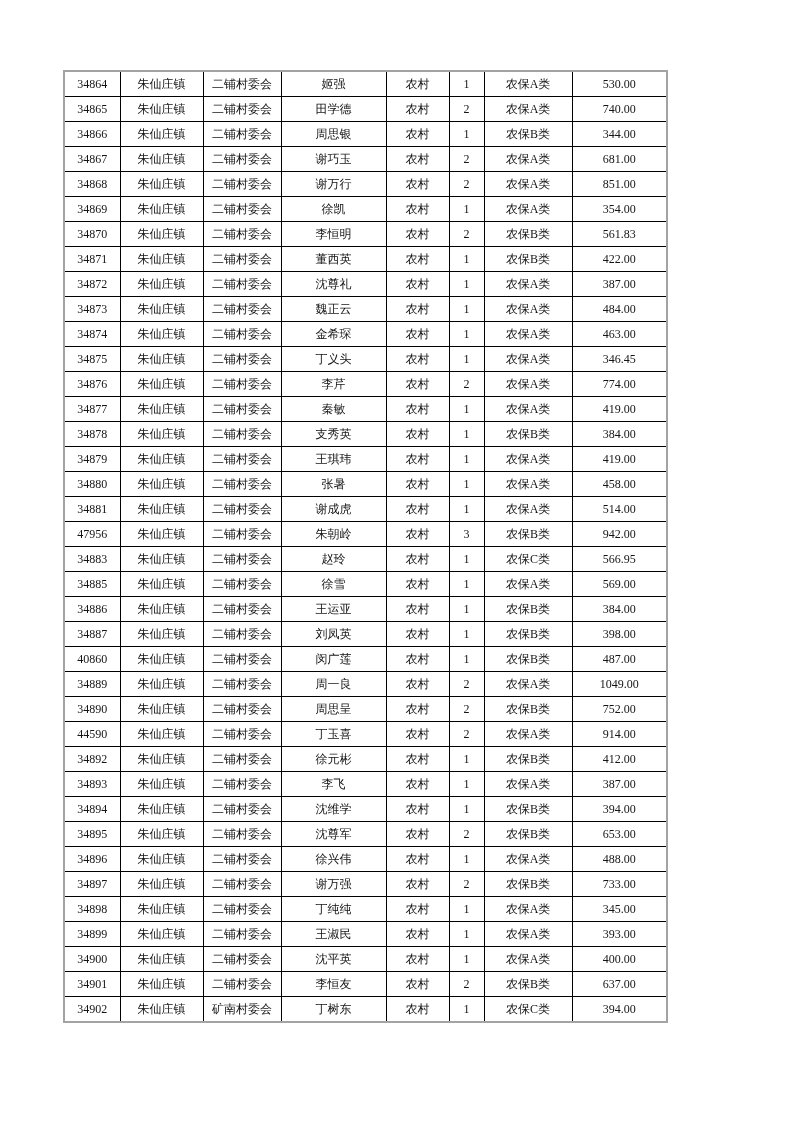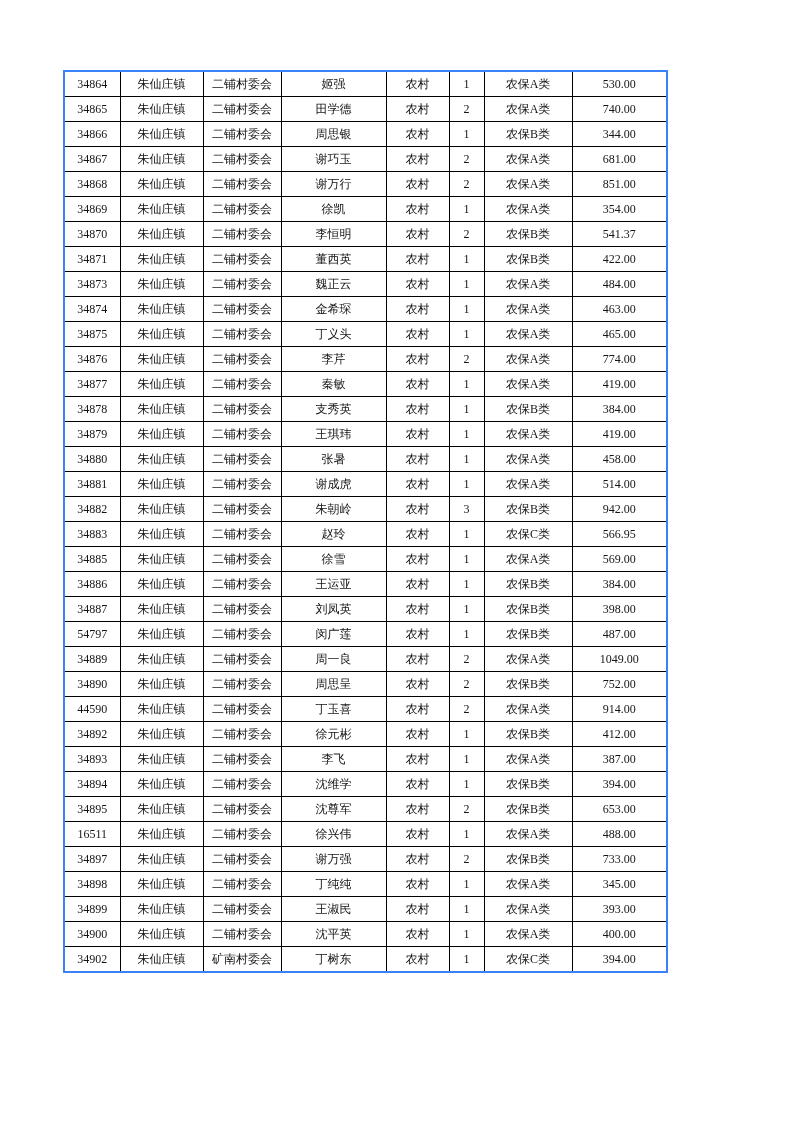--- a/index.html
+++ b/index.html
@@ -17,21 +17,21 @@
     width: 793px;
     height: 1122px;
     background: #ffffff;
   }
   table.roster {
     position: absolute;
     left: 63px;
     top: 70px;
     border-collapse: collapse;
     table-layout: fixed;
-    border: 2px solid #3b82f6;
+    border: 2px solid #a3a3a3;
   }
   table.roster col.c-seq      { width: 56px; }
   table.roster col.c-town     { width: 83px; }
   table.roster col.c-village  { width: 78px; }
   table.roster col.c-name     { width: 105px; }
   table.roster col.c-type     { width: 63px; }
   table.roster col.c-count    { width: 35px; }
   table.roster col.c-category { width: 88px; }
   table.roster col.c-amount   { width: 95px; }
   table.roster td {
@@ -124,33 +124,43 @@
           <td>354.00</td>
         </tr>
         <tr>
           <td>34870</td>
           <td>朱仙庄镇</td>
           <td>二铺村委会</td>
           <td>李恒明</td>
           <td>农村</td>
           <td>2</td>
           <td>农保B类</td>
-          <td>541.37</td>
+          <td>561.83</td>
         </tr>
         <tr>
           <td>34871</td>
           <td>朱仙庄镇</td>
           <td>二铺村委会</td>
           <td>董西英</td>
           <td>农村</td>
           <td>1</td>
           <td>农保B类</td>
           <td>422.00</td>
         </tr>
         <tr>
+          <td>34872</td>
+          <td>朱仙庄镇</td>
+          <td>二铺村委会</td>
+          <td>沈尊礼</td>
+          <td>农村</td>
+          <td>1</td>
+          <td>农保A类</td>
+          <td>387.00</td>
+        </tr>
+        <tr>
           <td>34873</td>
           <td>朱仙庄镇</td>
           <td>二铺村委会</td>
           <td>魏正云</td>
           <td>农村</td>
           <td>1</td>
           <td>农保A类</td>
           <td>484.00</td>
         </tr>
         <tr>
@@ -164,21 +174,21 @@
           <td>463.00</td>
         </tr>
         <tr>
           <td>34875</td>
           <td>朱仙庄镇</td>
           <td>二铺村委会</td>
           <td>丁义头</td>
           <td>农村</td>
           <td>1</td>
           <td>农保A类</td>
-          <td>465.00</td>
+          <td>346.45</td>
         </tr>
         <tr>
           <td>34876</td>
           <td>朱仙庄镇</td>
           <td>二铺村委会</td>
           <td>李芹</td>
           <td>农村</td>
           <td>2</td>
           <td>农保A类</td>
           <td>774.00</td>
@@ -227,21 +237,21 @@
           <td>34881</td>
           <td>朱仙庄镇</td>
           <td>二铺村委会</td>
           <td>谢成虎</td>
           <td>农村</td>
           <td>1</td>
           <td>农保A类</td>
           <td>514.00</td>
         </tr>
         <tr>
-          <td>34882</td>
+          <td>47956</td>
           <td>朱仙庄镇</td>
           <td>二铺村委会</td>
           <td>朱朝岭</td>
           <td>农村</td>
           <td>3</td>
           <td>农保B类</td>
           <td>942.00</td>
         </tr>
         <tr>
           <td>34883</td>
@@ -277,21 +287,21 @@
           <td>34887</td>
           <td>朱仙庄镇</td>
           <td>二铺村委会</td>
           <td>刘凤英</td>
           <td>农村</td>
           <td>1</td>
           <td>农保B类</td>
           <td>398.00</td>
         </tr>
         <tr>
-          <td>54797</td>
+          <td>40860</td>
           <td>朱仙庄镇</td>
           <td>二铺村委会</td>
           <td>闵广莲</td>
           <td>农村</td>
           <td>1</td>
           <td>农保B类</td>
           <td>487.00</td>
         </tr>
         <tr>
           <td>34889</td>
@@ -357,21 +367,21 @@
           <td>34895</td>
           <td>朱仙庄镇</td>
           <td>二铺村委会</td>
           <td>沈尊军</td>
           <td>农村</td>
           <td>2</td>
           <td>农保B类</td>
           <td>653.00</td>
         </tr>
         <tr>
-          <td>16511</td>
+          <td>34896</td>
           <td>朱仙庄镇</td>
           <td>二铺村委会</td>
           <td>徐兴伟</td>
           <td>农村</td>
           <td>1</td>
           <td>农保A类</td>
           <td>488.00</td>
         </tr>
         <tr>
           <td>34897</td>
@@ -405,20 +415,30 @@
         </tr>
         <tr>
           <td>34900</td>
           <td>朱仙庄镇</td>
           <td>二铺村委会</td>
           <td>沈平英</td>
           <td>农村</td>
           <td>1</td>
           <td>农保A类</td>
           <td>400.00</td>
+        </tr>
+        <tr>
+          <td>34901</td>
+          <td>朱仙庄镇</td>
+          <td>二铺村委会</td>
+          <td>李恒友</td>
+          <td>农村</td>
+          <td>2</td>
+          <td>农保B类</td>
+          <td>637.00</td>
         </tr>
         <tr>
           <td>34902</td>
           <td>朱仙庄镇</td>
           <td>矿南村委会</td>
           <td>丁树东</td>
           <td>农村</td>
           <td>1</td>
           <td>农保C类</td>
           <td>394.00</td>

